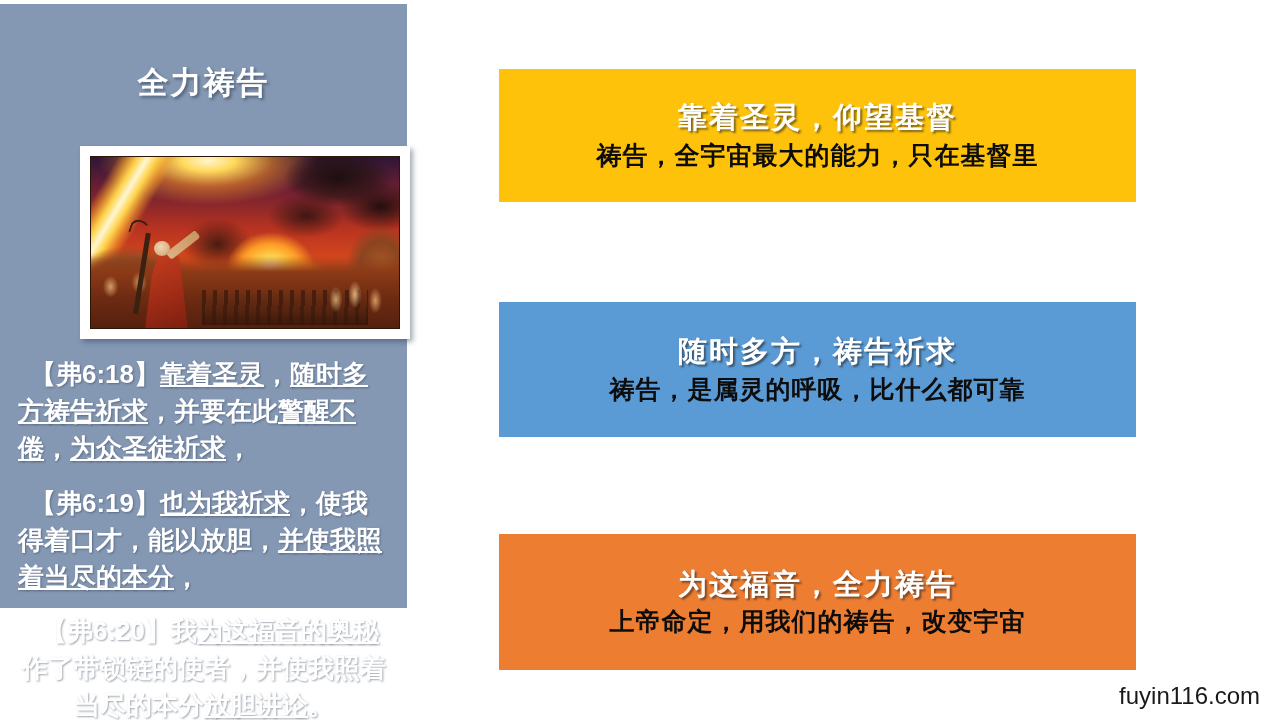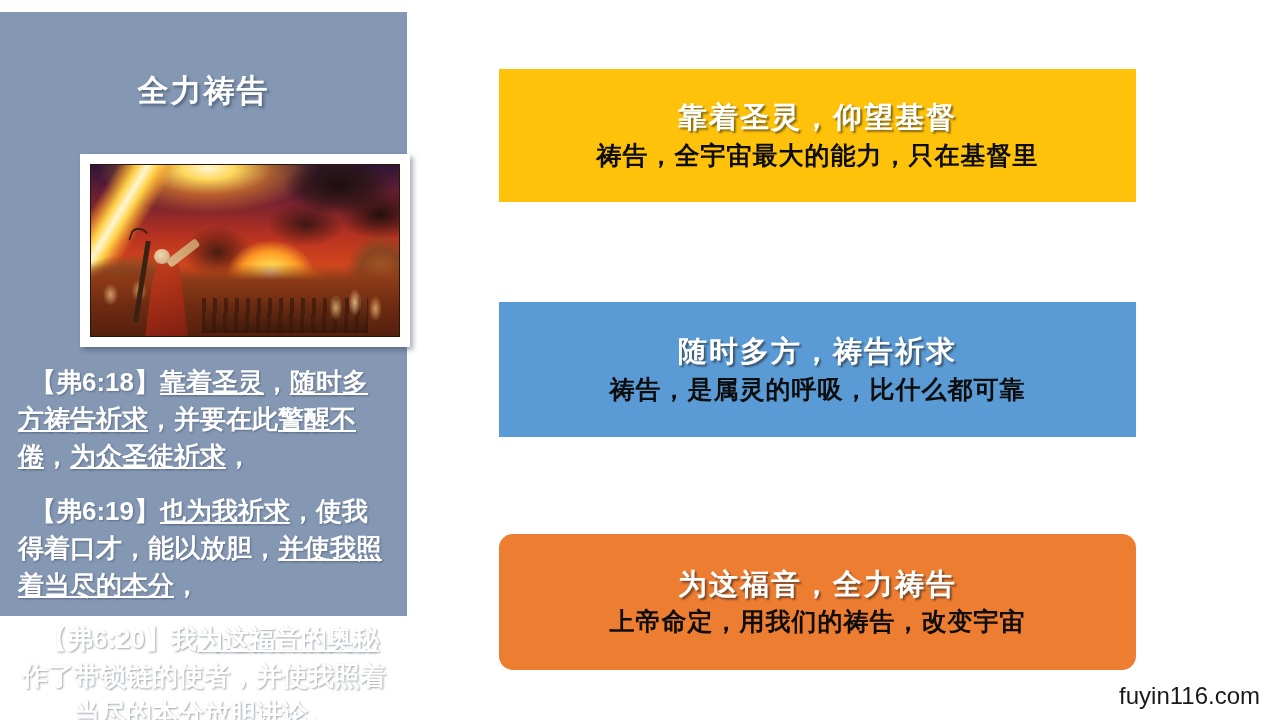--- a/index.html
+++ b/index.html
@@ -19,21 +19,21 @@
   #slide {
     position: absolute;
     inset: 0;
     background: #ffffff;
   }
 
   
   #sidebar {
     position: absolute;
     left: 0;
-    top: 12px;
+    top: 4px;
     width: 407px;
     height: 604px;
     background: #8497b3;
     box-sizing: border-box;
   }
 
   #sidebar-title {
     margin: 0;
     padding-top: 62px;
     text-align: center;
@@ -276,20 +276,20 @@
   <section id="panel-blue" class="panel" style="background: rgb(91, 155, 213);">
     <p class="panel-heading">随时多方，祷告祈求</p>
     <p class="panel-sub">祷告，是属灵的呼吸，比什么都可靠</p>
   </section>
 
   <section id="panel-yellow" class="panel" style="background: rgb(255, 194, 10);">
     <p class="panel-heading">靠着圣灵，仰望基督</p>
     <p class="panel-sub">祷告，全宇宙最大的能力，只在基督里</p>
   </section>
 
-  <section id="panel-orange" class="panel" style="background: rgb(237, 125, 49); border-radius: 14px;">
+  <section id="panel-orange" class="panel" style="background: rgb(237, 125, 49);">
     <p class="panel-heading">为这福音，全力祷告</p>
     <p class="panel-sub">上帝命定，用我们的祷告，改变宇宙</p>
   </section>
 
   <div id="watermark">fuyin116.com</div>
 
 </div>
 
 </body></html>

